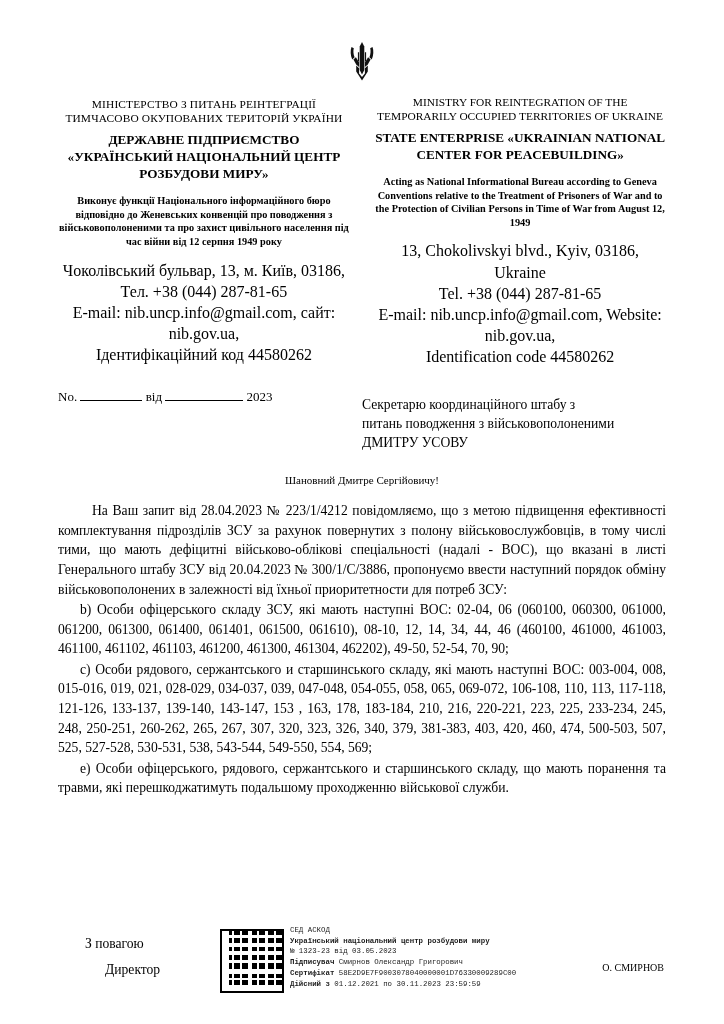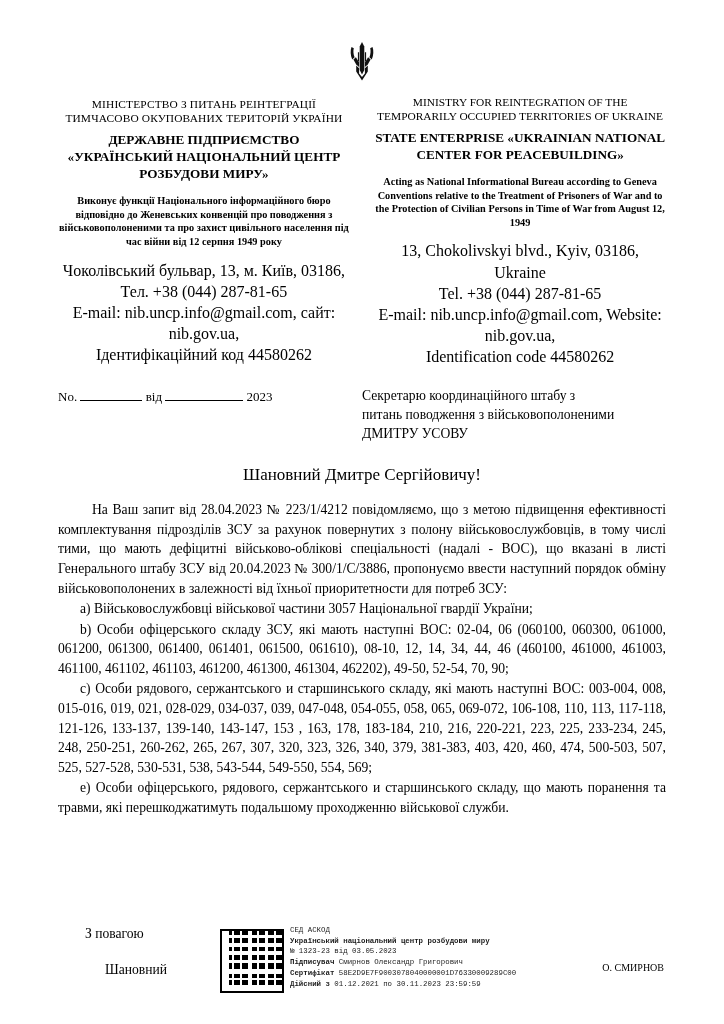--- a/index.html
+++ b/index.html
@@ -88,26 +88,27 @@
     border-bottom: 1px solid #000;
     height: 0.85em;
     vertical-align: baseline;
   }
   .rule-1 { width: 62px; }
   .rule-2 { width: 78px; }
   .addressee {
     width: 50%;
     font-size: 13.6px;
     line-height: 1.38;
+    margin-top: 9px;
   }
 
   
   .salutation {
     text-align: center;
-    font-size: 17px;
+    font-size: 11px;
     margin-top: 22px;
   }
   .body-text {
     margin-top: 15px;
     font-size: 13.6px;
     line-height: 1.44;
     text-align: justify;
     text-justify: inter-word;
   }
   .body-text p {
@@ -124,21 +125,21 @@
   .sign-block {
     position: absolute;
     left: 58px;
     right: 58px;
     bottom: 14px;
     height: 86px;
   }
   .sign-respect {
     position: absolute;
     left: 27px;
-    top: 2px;
+    top: 12px;
     font-size: 13.6px;
   }
   .sign-director {
     position: absolute;
     left: 47px;
     top: 38px;
     font-size: 13.6px;
   }
   .sign-name {
     position: absolute;
@@ -237,29 +238,28 @@
       <div>Секретарю координаційного штабу з</div>
       <div>питань поводження з військовополоненими</div>
       <div>ДМИТРУ УСОВУ</div>
     </div>
   </div>
 
   <div class="salutation">Шановний Дмитре Сергійовичу!</div>
 
   <div class="body-text">
     <p class="p-indent">На Ваш запит від 28.04.2023 № 223/1/4212 повідомляємо, що з метою підвищення ефективності комплектування підрозділів ЗСУ за рахунок повернутих з полону військовослужбовців, в тому числі тими, що мають дефіцитні військово-облікові спеціальності (надалі - ВОС), що вказані в листі Генерального штабу ЗСУ від 20.04.2023 № 300/1/С/3886, пропонуємо ввести наступний порядок обміну військовополонених в залежності від їхньої приоритетности для потреб ЗСУ:</p>
-    <p class="p-item">а) Військовослужбовці військової частини 3057 Національної гвардії України;</p>
     <p class="p-item">b) Особи офіцерського складу ЗСУ, які мають наступні ВОС: 02-04, 06 (060100, 060300, 061000, 061200, 061300, 061400, 061401, 061500, 061610), 08-10, 12, 14, 34, 44, 46 (460100, 461000, 461003, 461100, 461102, 461103, 461200, 461300, 461304, 462202), 49-50, 52-54, 70, 90;</p>
     <p class="p-item">с) Особи рядового, сержантського и старшинського складу, які мають наступні ВОС: 003-004, 008, 015-016, 019, 021, 028-029, 034-037, 039, 047-048, 054-055, 058, 065, 069-072, 106-108, 110, 113, 117-118, 121-126, 133-137, 139-140, 143-147, 153 , 163, 178, 183-184, 210, 216, 220-221, 223, 225, 233-234, 245, 248, 250-251, 260-262, 265, 267, 307, 320, 323, 326, 340, 379, 381-383, 403, 420, 460, 474, 500-503, 507, 525, 527-528, 530-531, 538, 543-544, 549-550, 554, 569;</p>
     <p class="p-item">е) Особи офіцерського, рядового, сержантського и старшинського складу, що мають поранення та травми, які перешкоджатимуть подальшому проходженню військової служби.</p>
   </div>
 
   <div class="sign-block">
     <div class="sign-respect">З повагою</div>
-    <div class="sign-director">Шановний</div>
+    <div class="sign-director">Директор</div>
     <div class="sign-name">О. СМИРНОВ</div>
 
     <div class="estamp">
       <div class="qr"></div>
       <div class="estamp-text">
         <div>СЕД АСКОД</div>
         <div class="estamp-title">Український національний центр розбудови миру</div>
         <div>№ 1323-23 від 03.05.2023</div>
         <div>
           <span class="lbl">Підписувач</span>

